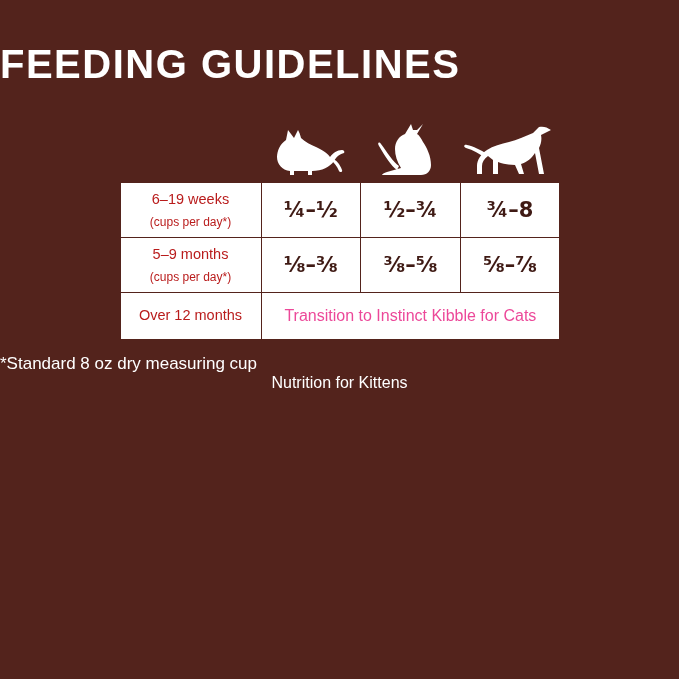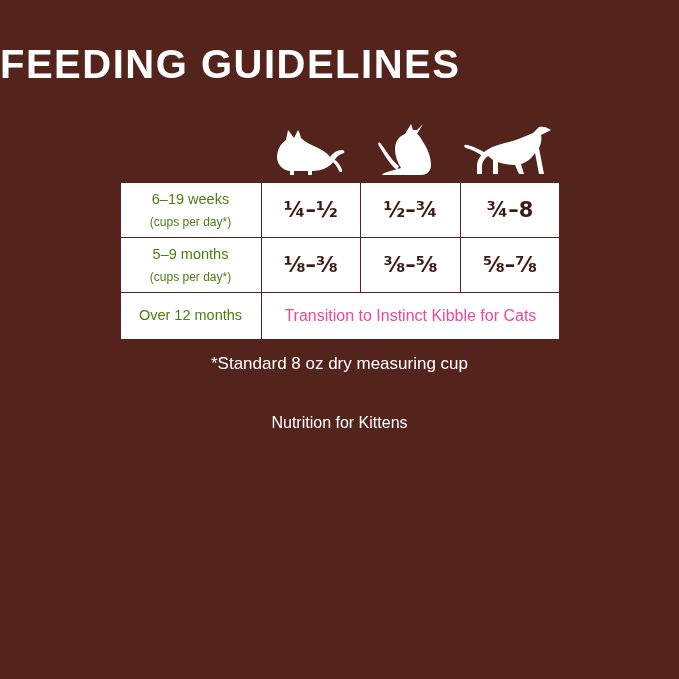--- a/index.html
+++ b/index.html
@@ -84,49 +84,48 @@
     border-top: 1px solid #53231c;
     border-bottom: 1px solid #ffffff;
   }
   .col-weight { width: 141px; }
   .col-val { width: 99.6px; }
 
   .row-label {
     font-size: 14.5px;
     line-height: 1.2;
     padding: 6px 4px;
-    color: #4d7c0f;
+    color: #b91c1c;
   }
   .row-label .sub {
     font-size: 12px;
     display: block;
     margin-top: 6px;
   }
   .val {
     font-size: 21px;
     height: 54px;
     color: #3f1a14;
     font-family: "DejaVu Sans", sans-serif;
     font-weight: bold;
   }
   .transition {
     font-size: 16px;
     height: 46px;
     color: #ec4899;
   }
   .footnote {
-    text-align: center;
+    text-align: left;
     font-size: 17px;
     margin-top: 14px;
     color: #ffffff;
   }
   .subnote {
     text-align: center;
     font-size: 16px;
-    margin-top: 40px;
     color: #ffffff;
   }
 </style>
 </head>
 <body>
 
 <div class="page">
 
   <div class="title">FEEDING GUIDELINES</div>
 

